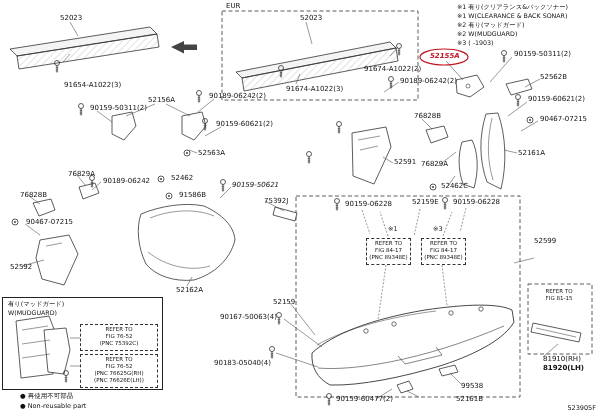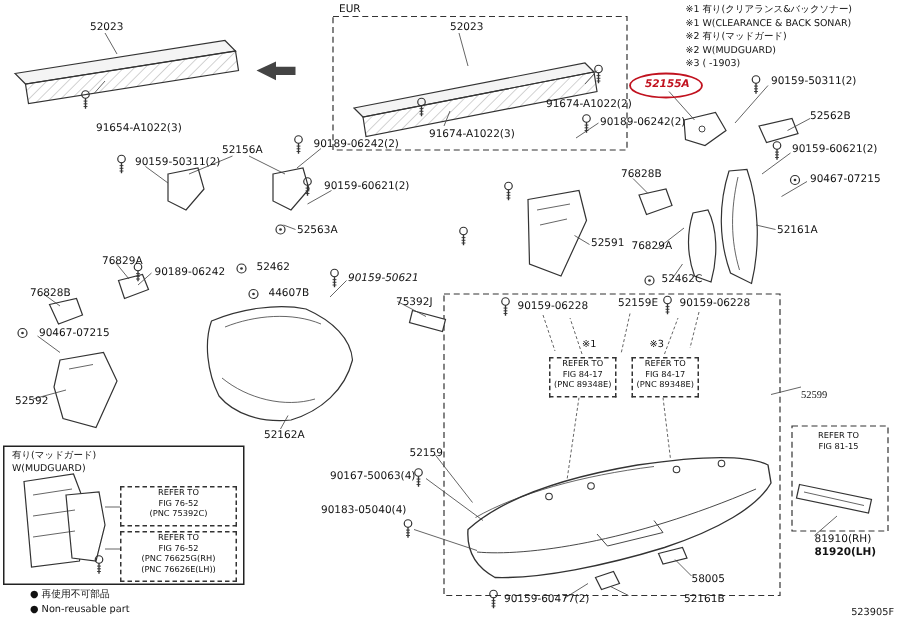--- a/index.html
+++ b/index.html
@@ -169,43 +169,43 @@
       <span class="plabel" style="left: 414px; top: 113px;">76828B</span>
       <span class="plabel" style="left: 394px; top: 159px;">52591</span>
       <span class="plabel" style="left: 421px; top: 161px;">76829A</span>
       <span class="plabel" style="left: 441px; top: 183px;">52462C</span>
       <span class="plabel" style="left: 148px; top: 97px;">52156A</span>
       <span class="plabel" style="left: 90px; top: 105px;">90159-50311(2)</span>
       <span class="plabel" style="left: 209px; top: 93px;">90189-06242(2)</span>
       <span class="plabel" style="left: 216px; top: 121px;">90159-60621(2)</span>
       <span class="plabel" style="left: 198px; top: 150px;">52563A</span>
       <span class="plabel" style="left: 171px; top: 175px;">52462</span>
-      <span class="plabel" style="left: 179px; top: 192px;">44607B</span>
+      <span class="plabel" style="left: 179px; top: 192px;">91586B</span>
       <span class="plabel" style="left: 68px; top: 171px;">76829A</span>
       <span class="plabel" style="left: 103px; top: 178px;">90189-06242</span>
       <span class="plabel" style="left: 232px; top: 182px; font-style: italic;">90159-50621</span>
       <span class="plabel" style="left: 264px; top: 198px;">75392J</span>
       <span class="plabel" style="left: 20px; top: 192px;">76828B</span>
       <span class="plabel" style="left: 26px; top: 219px;">90467-07215</span>
       <span class="plabel" style="left: 10px; top: 264px;">52592</span>
       <span class="plabel" style="left: 176px; top: 287px;">52162A</span>
       <span class="plabel" style="left: 345px; top: 201px;">90159-06228</span>
       <span class="plabel" style="left: 412px; top: 199px;">52159E</span>
       <span class="plabel" style="left: 453px; top: 199px;">90159-06228</span>
       <span class="plabel sm" style="left: 388px; top: 226px;">※1</span>
       <span class="plabel sm" style="left: 433px; top: 226px;">※3</span>
       <span class="plabel" style="left: 273px; top: 299px;">52159</span>
-      <span class="plabel" style="left: 534px; top: 260px; font-family: Liberation Serif, serif;">52599</span>
+      <span class="plabel" style="left: 534px; top: 238px;">52599</span>
       <span class="plabel" style="left: 543px; top: 356px;">81910(RH)</span>
       <span class="plabel" style="left: 543px; top: 365px; font-weight: bold;">81920(LH)</span>
-      <span class="plabel" style="left: 461px; top: 383px;">58005</span>
+      <span class="plabel" style="left: 461px; top: 383px;">99538</span>
       <span class="plabel" style="left: 420px; top: 396px; margin-left: 36px;">52161B</span>
       <span class="plabel" style="left: 336px; top: 396px;">90159-60477(2)</span>
       <span class="plabel" style="left: 220px; top: 314px;">90167-50063(4)</span>
-      <span class="plabel" style="left: 214px; top: 337px;">90183-05040(4)</span>
+      <span class="plabel" style="left: 214px; top: 360px;">90183-05040(4)</span>
       <div class="refer" style="left: 366px; top: 238px; width: 45px; height: 27px;">
         <div>REFER TO</div>
         <div>FIG 84-17</div>
         <div>(PNC 89348E)</div>
       </div>
       <div class="refer" style="left: 421px; top: 238px; width: 45px; height: 27px;">
         <div>REFER TO</div>
         <div>FIG 84-17</div>
         <div>(PNC 89348E)</div>
       </div>

